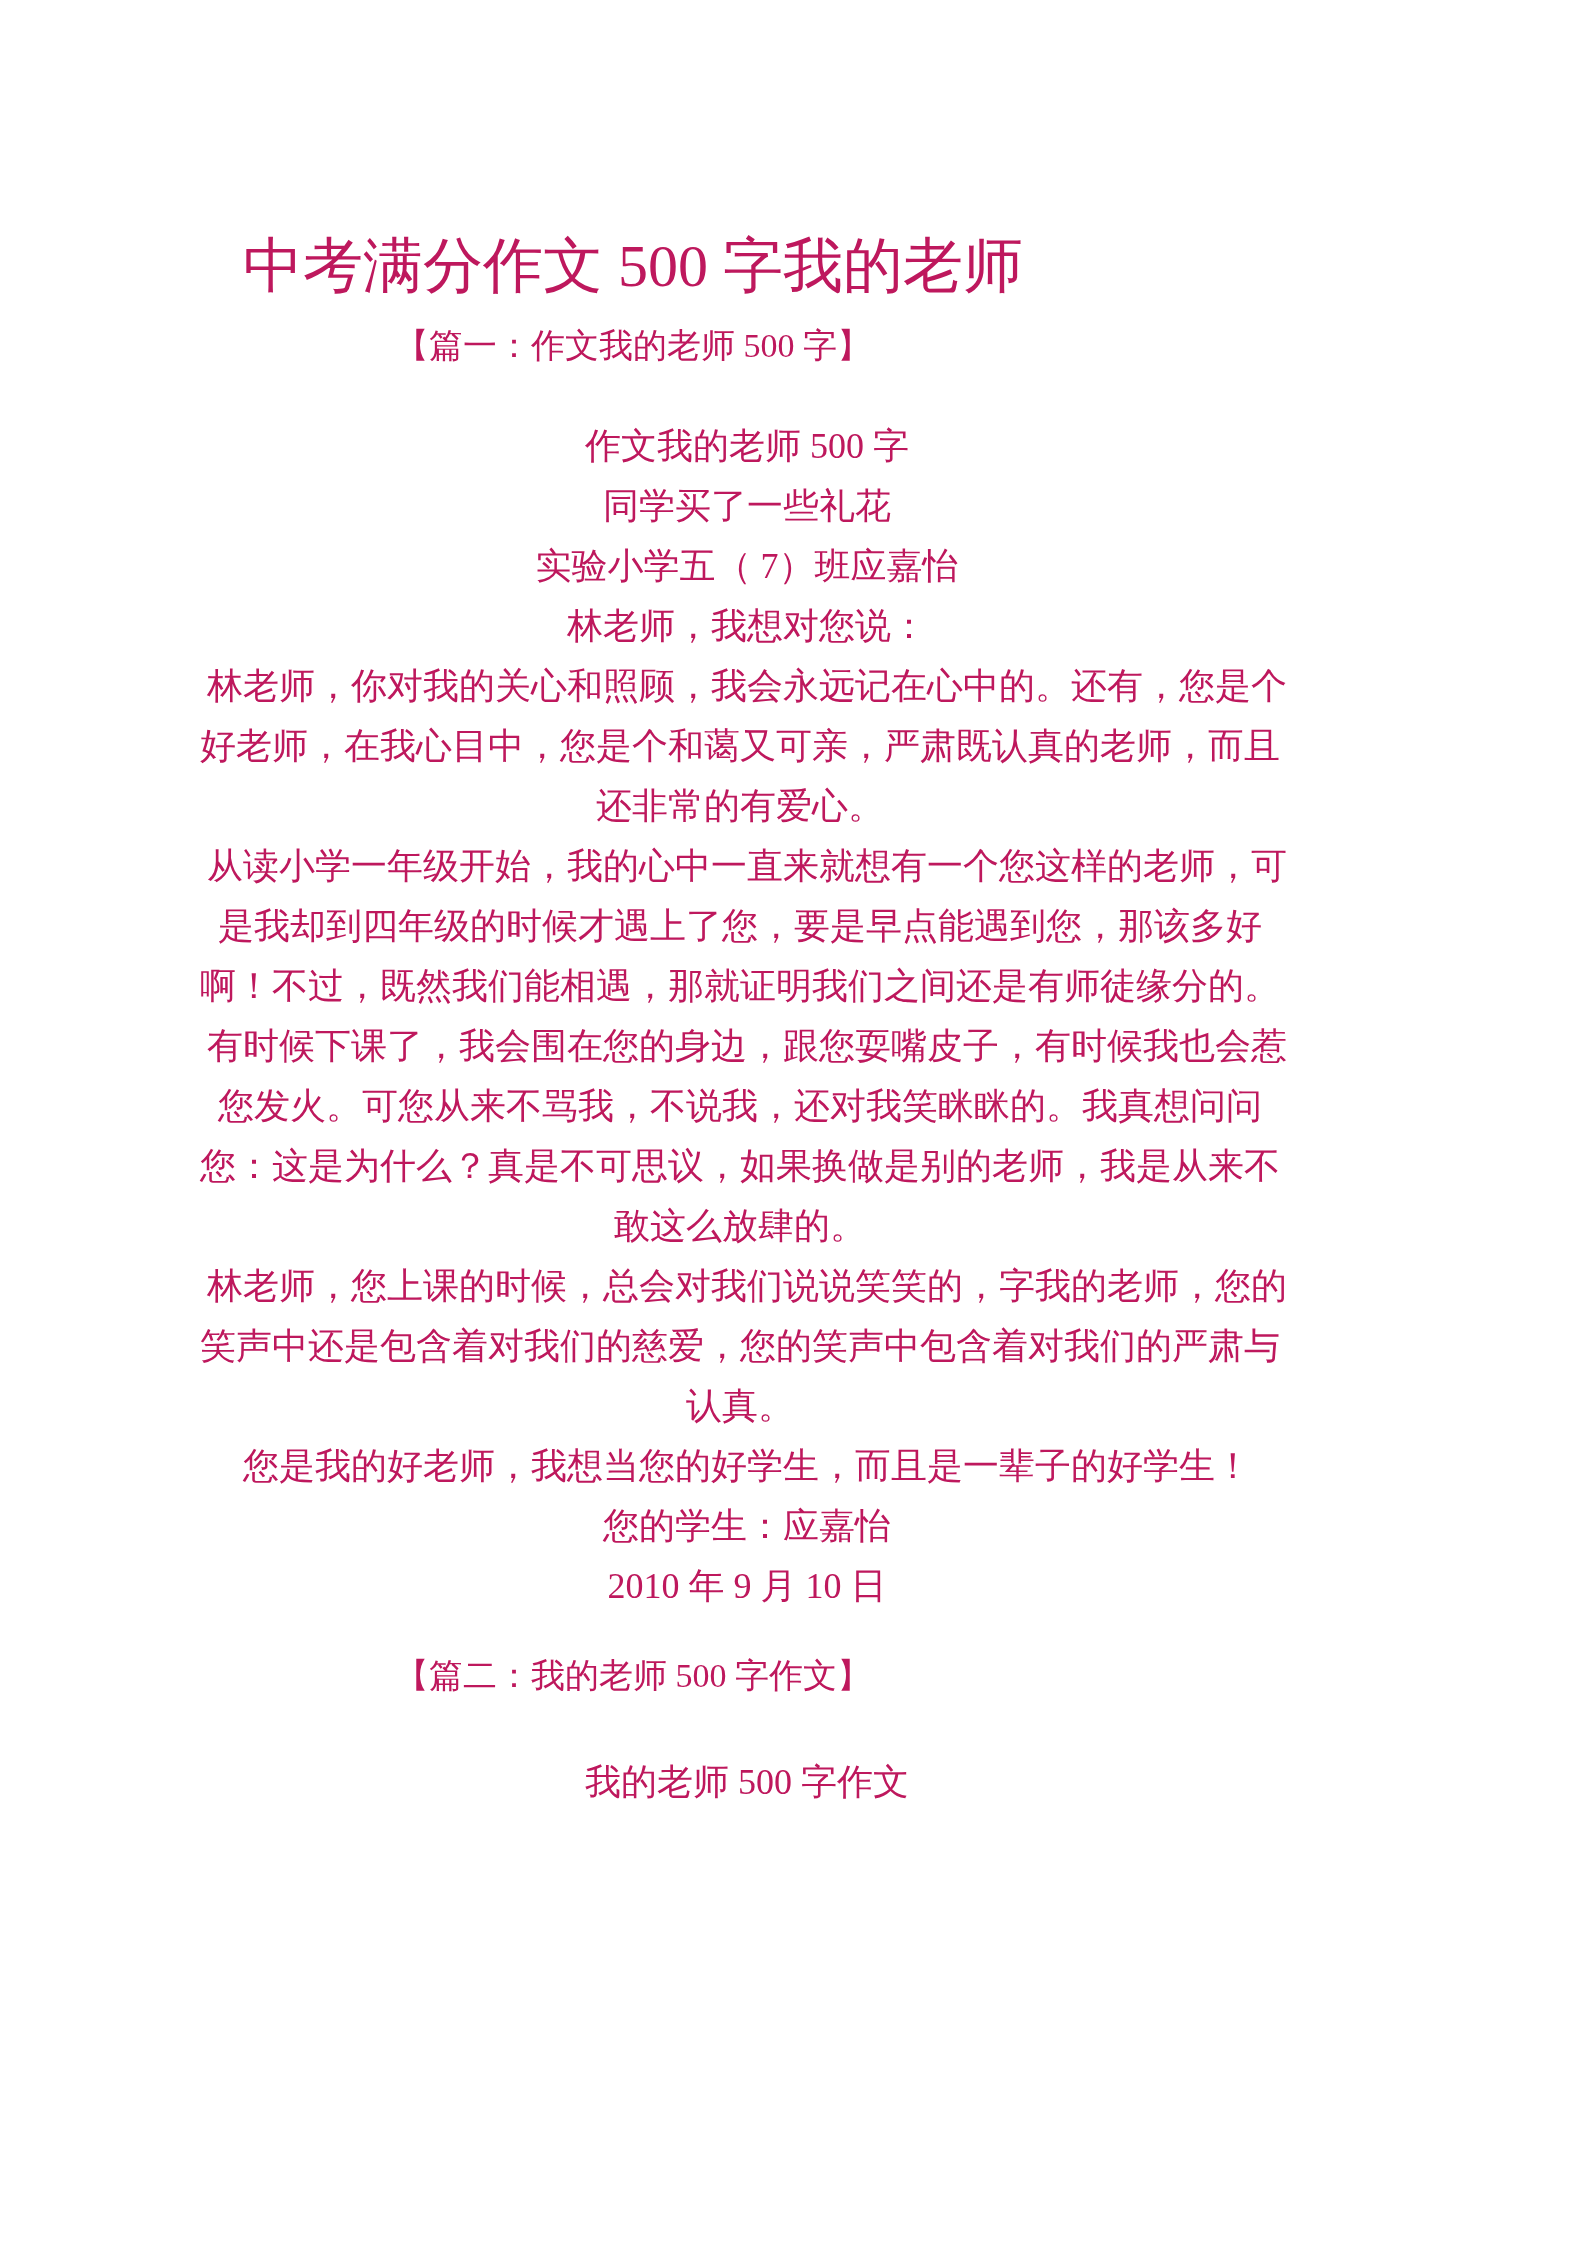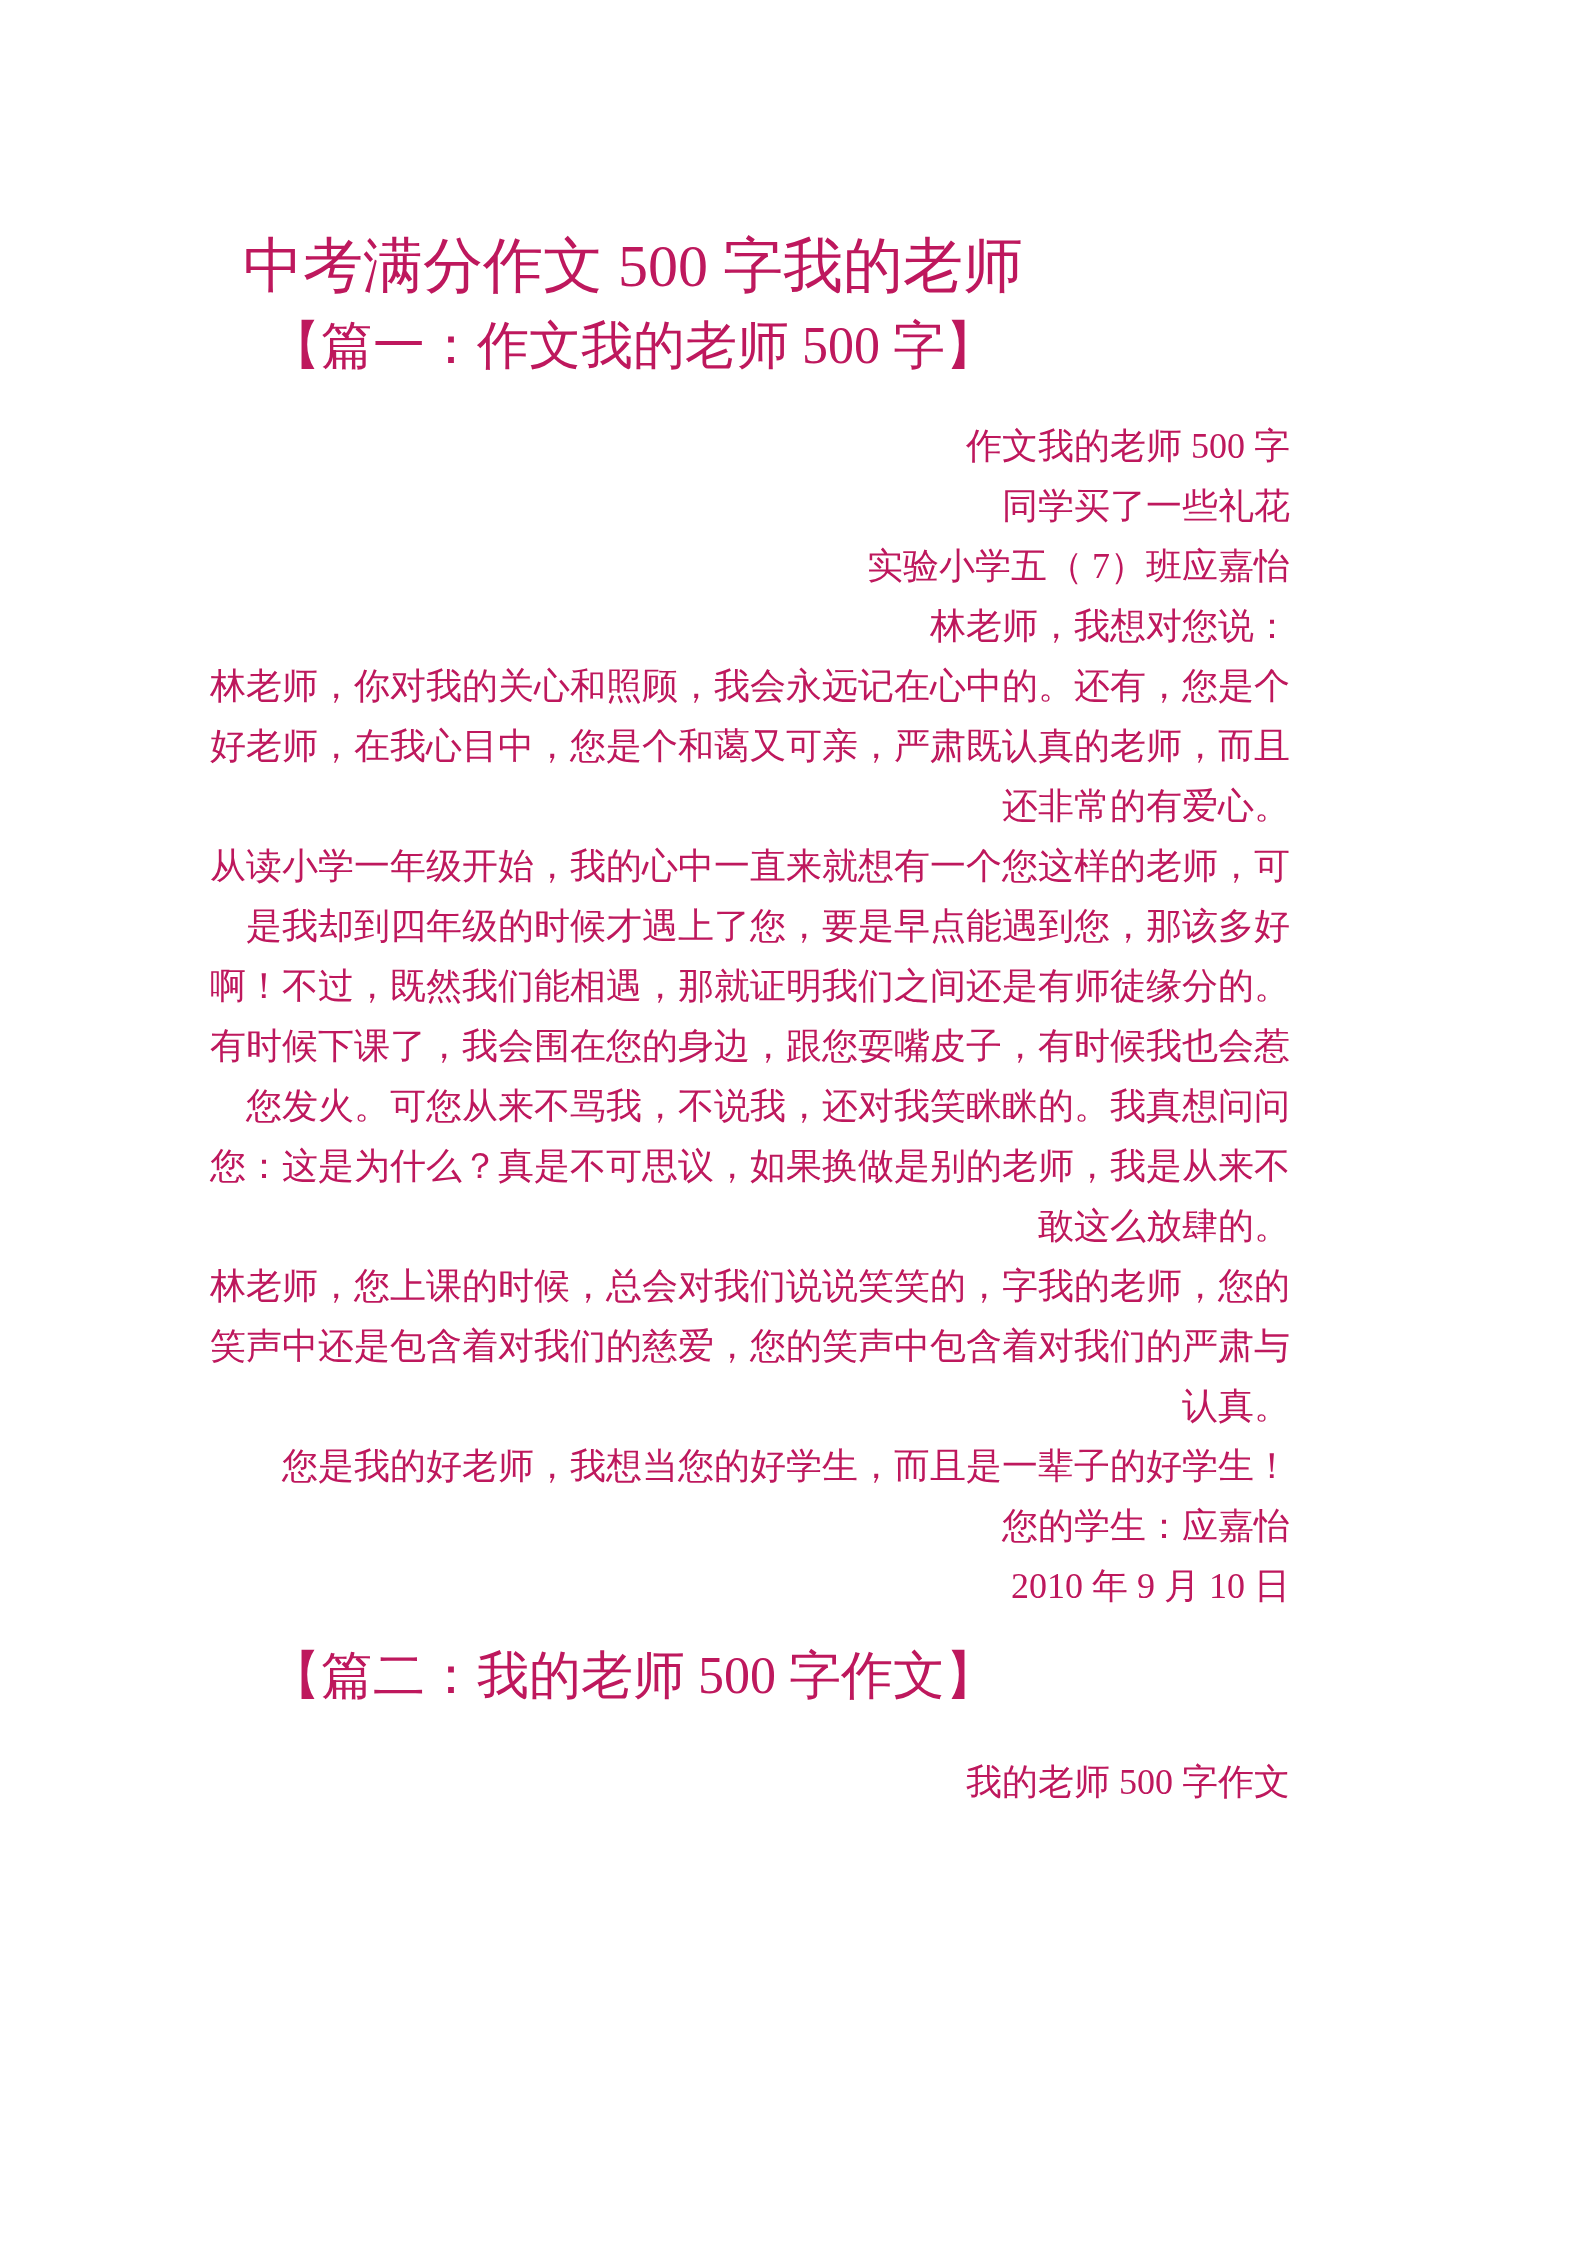--- a/index.html
+++ b/index.html
@@ -21,40 +21,40 @@
   }
   .doc-title {
     font-size: 60px;
     line-height: 72px;
     font-weight: normal;
     margin: 0;
     text-align: center;
     white-space: nowrap;
   }
   .section-heading {
-    font-size: 52px;
+    font-size: 34px;
     line-height: 60px;
     font-weight: normal;
     margin: 14px 0 0 0;
     text-align: center;
     white-space: nowrap;
   }
   .section-heading.section2 {
     margin-top: 30px;
   }
   .body-text {
     margin-top: 40px;
   }
   .body-text p {
     font-size: 36px;
     line-height: 60px;
     margin: 0;
     width: 1100px;
     text-indent: 14px;
-    text-align: right;
+    text-align: center;
     word-break: break-all;
   }
   .body-text p.last-para {
     margin-top: 46px;
   }
 </style>
 </head>
 <body>
 
 <div class="page">

